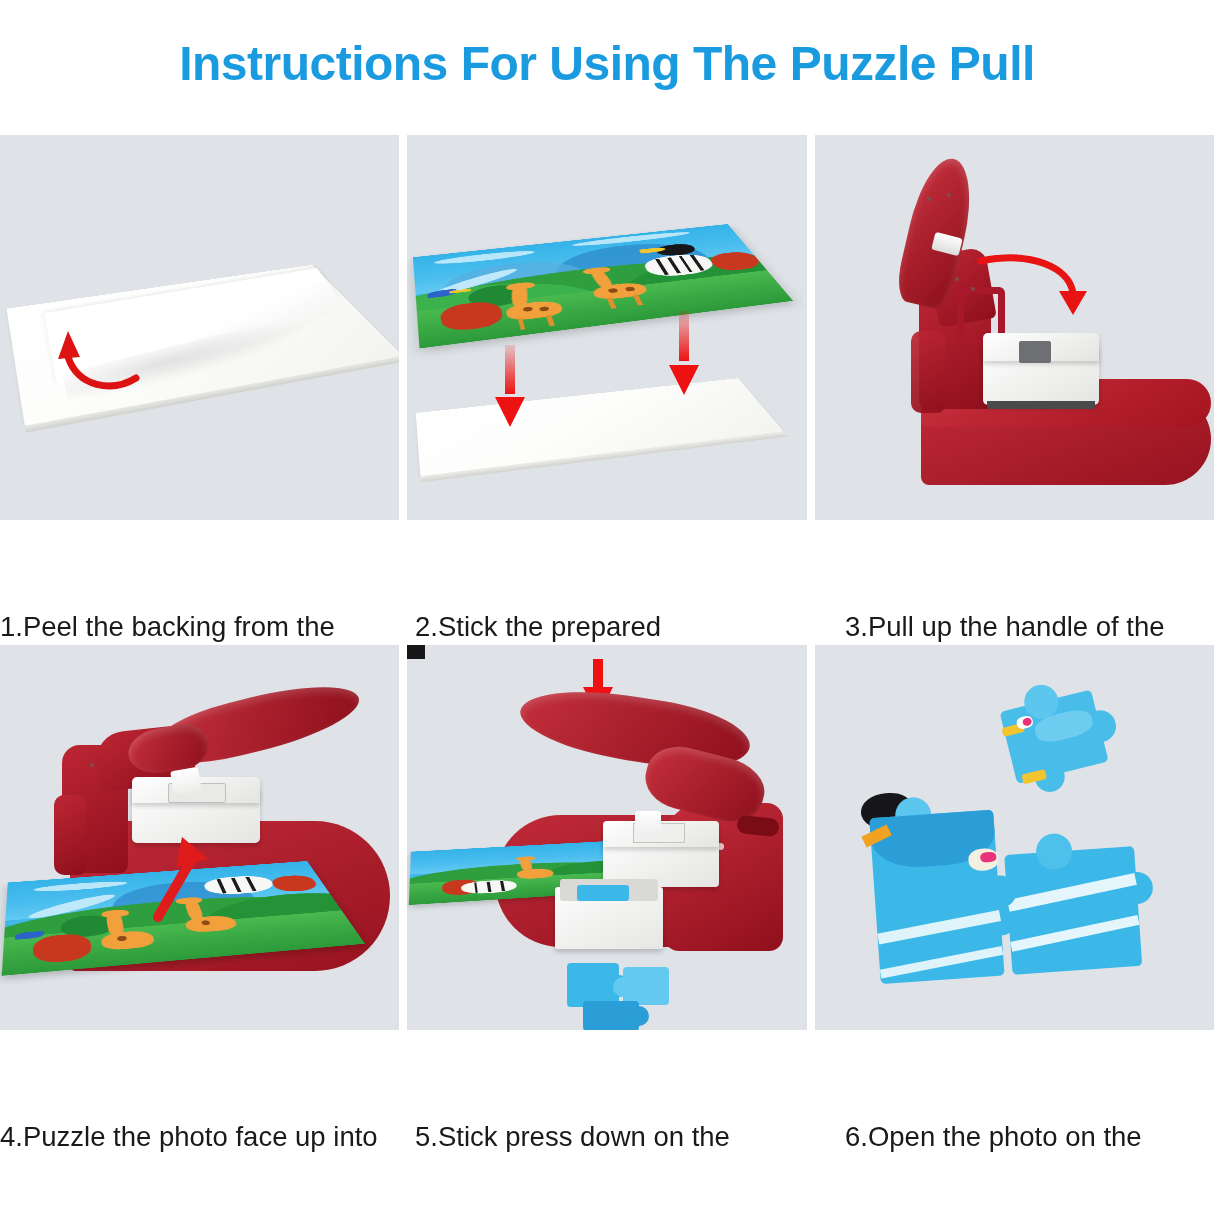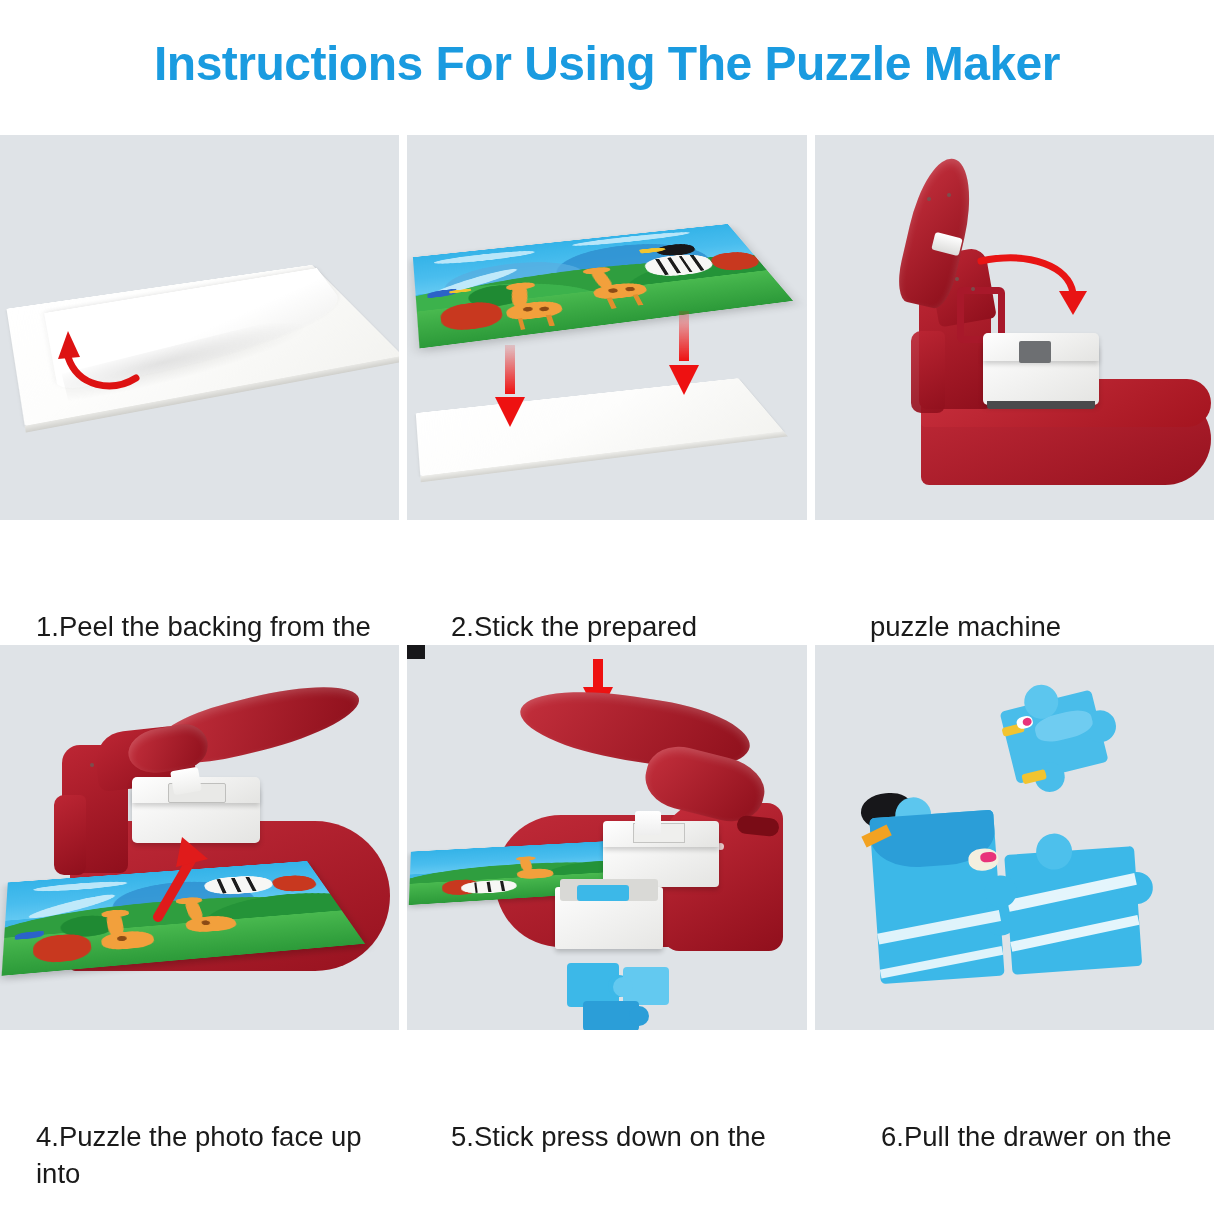--- a/index.html
+++ b/index.html
@@ -30,21 +30,21 @@
   .panel{position:relative;width:100%;height:385px;overflow:hidden;
          background:#dfe3e7;}
 
   
   .caption{
     font-size:27.5px;line-height:37px;color:#1a1a1a;
     font-family:"Liberation Sans",sans-serif;
     padding-top:14px;white-space:pre-wrap;
   }
   .cap-num{display:inline;}
-  .caption .l{display:block;padding-left:36px;}
+  .caption .l{display:block;}
   .caption .ind{padding-left:25px;}
   .cap-c2{padding-left:8px;}
   .cap-c3{padding-left:30px;}
 
   
   .art{position:absolute;inset:0;}
 
   
   .arrow-down{position:absolute;}
   .arrow-down .shaft{
@@ -121,21 +121,21 @@
   .pz{position:absolute;background:#3cb8e8;}
   .pz.dk{background:#2b9ed8;}
   .pz.lt{background:#63c9f0;}
   .knob{position:absolute;border-radius:50%;background:inherit;}
 </style>
 </head>
 <body>
 
 <div class="page">
 
-  <div class="title">Instructions For Using The Puzzle Maker</div>
+  <div class="title">Instructions For Using The Puzzle Pull</div>
 
   <div class="row row1">
 
     <div class="cell c1">
       <div class="panel">
         <div class="art">
 
           <div class="foam" style="left:18px;top:96px;width:352px;height:200px;
                       transform:perspective(700px) rotateX(58deg) rotateZ(-17deg);">
             <div class="top" style="border-radius:2px;"></div>
@@ -289,20 +289,21 @@
                         background:#4a4a4c;border-radius:0 0 3px 3px;"></div>
           </div>
 
           <svg class="curve" viewBox="0 0 120 70" style="left:158px;top:112px;width:120px;height:70px;">
             <path d="M8 14 C58 4 96 20 100 46" stroke="#e81414" stroke-width="7" fill="none" stroke-linecap="round"></path>
             <polygon points="86,44 114,44 100,68" fill="#e81414"></polygon>
           </svg>
         </div>
       </div>
       <div class="caption cap-c3">
+        <span class="l"><span class="cap-num">3.</span><span>Pull up the handle of the</span></span>
         <span class="l ind">puzzle machine</span>
       </div>
     </div>
   </div>
 
   <div class="row row2">
 
     <div class="cell c1">
       <div class="panel">
         <div class="art">
@@ -531,19 +532,19 @@
                         background:#f4efdf;border-radius:45%;"></div>
             <div style="position:absolute;left:116px;top:66px;width:16px;height:10px;
                         background:#e8337a;border-radius:40%;"></div>
 
             <div class="knob" style="position:absolute;left:118px;top:90px;
                         width:32px;height:32px;background:#3cb8e8;"></div>
           </div>
         </div>
       </div>
       <div class="caption cap-c3">
-        <span class="l"><span class="cap-num">6.</span><span>Pull the drawer on the</span></span>
+        <span class="l"><span class="cap-num">6.</span><span>Open the photo on the</span></span>
         
         
       </div>
     </div>
   </div>
 </div>
 
 </body></html>

